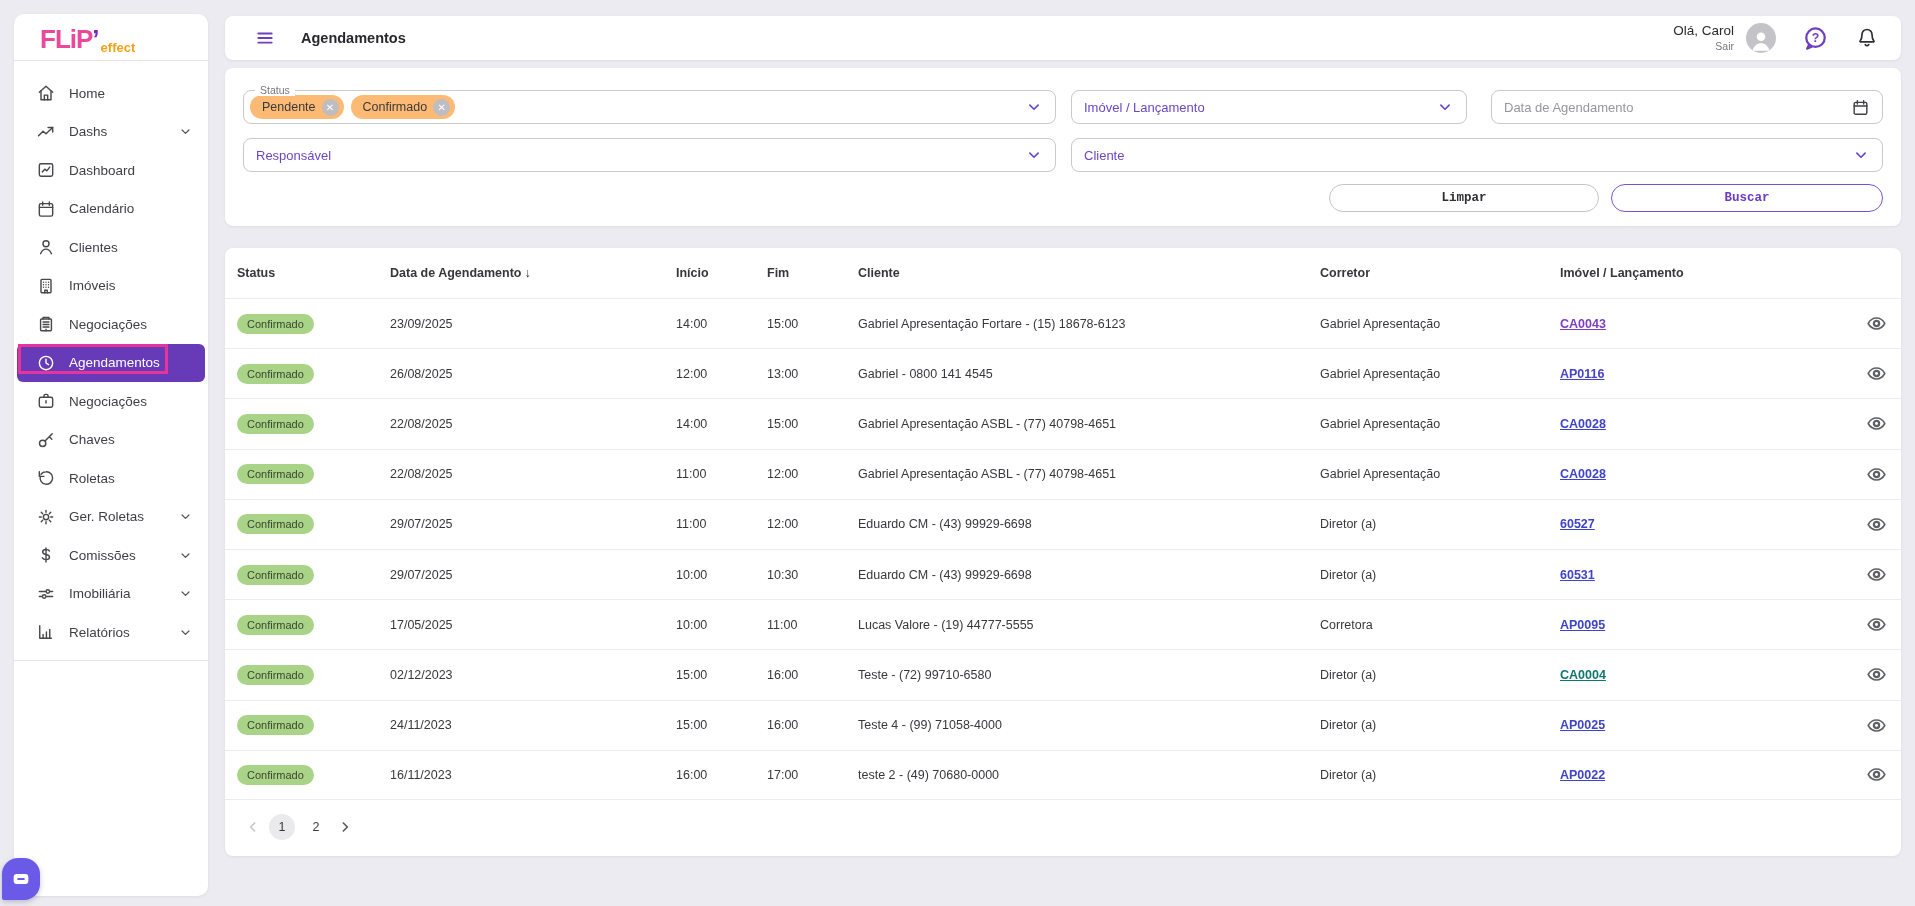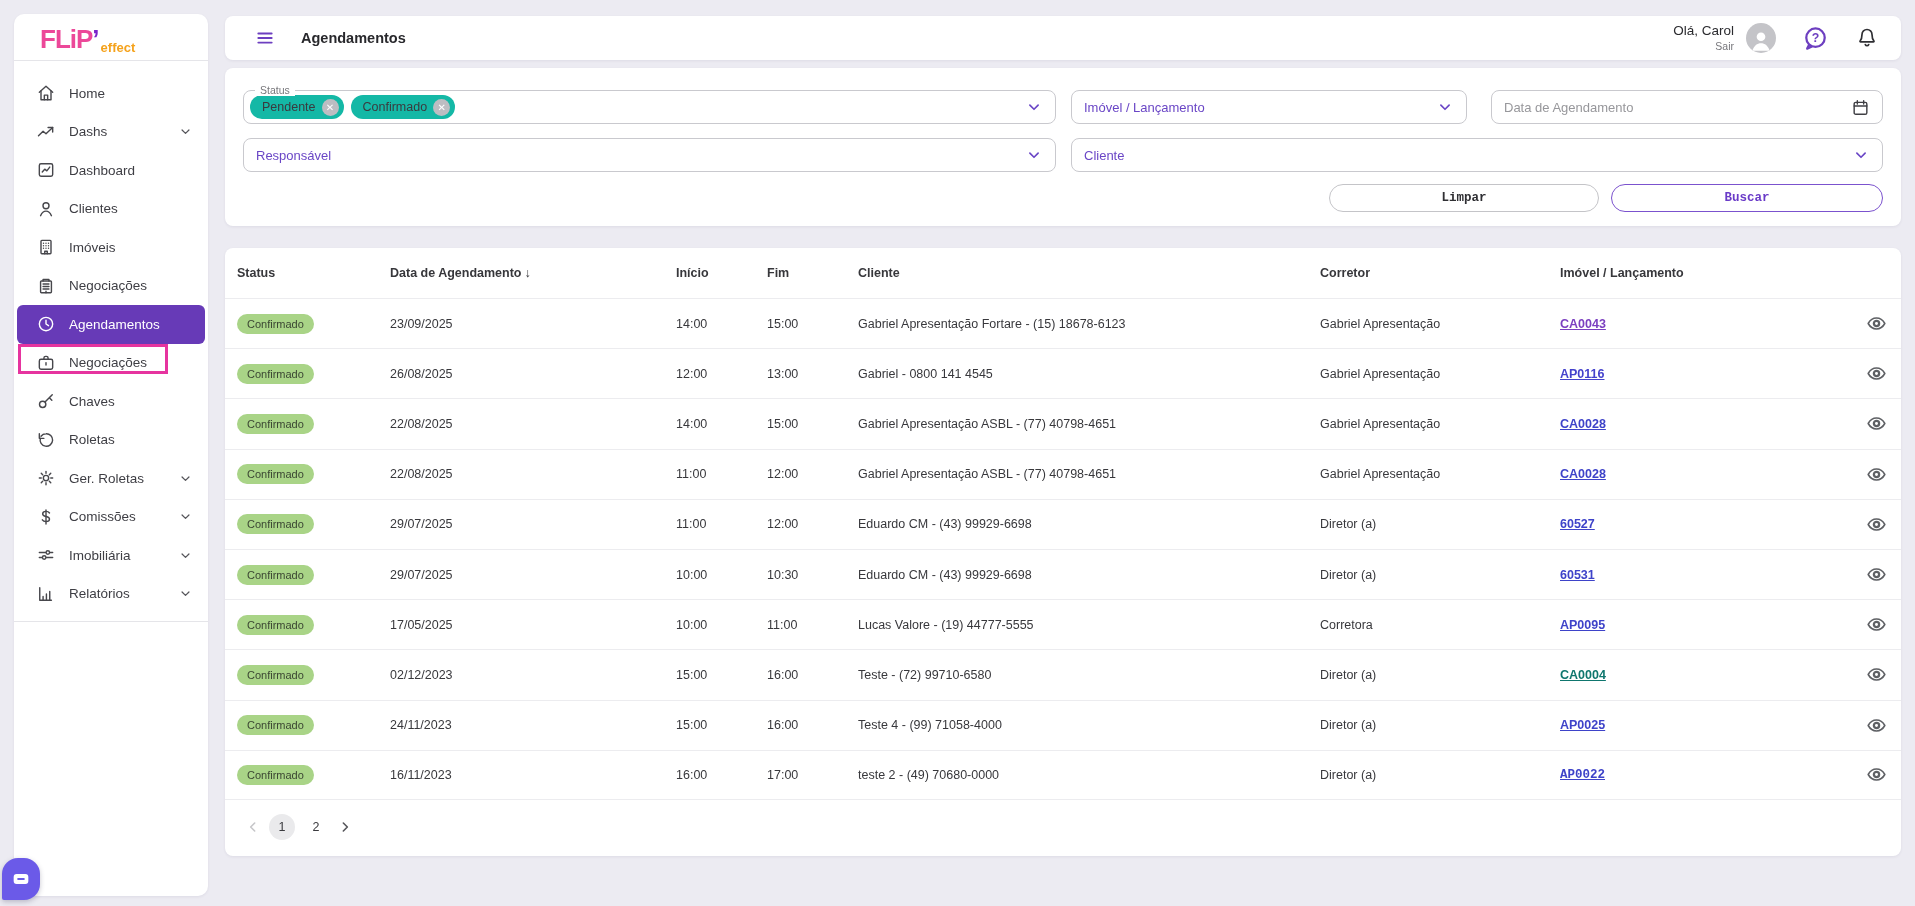--- a/index.html
+++ b/index.html
@@ -61,21 +61,21 @@
   .float-label { position:absolute; top:-7px; left:11px; background:#fff; padding:0 5px; font-size:10.5px; color:#77777B; }
   .f-status { width:813px; padding-left:6px; }
   .f-imovel { width:396px; margin-left:15px; }
   .f-data { flex:1; margin-left:24px; margin-right:12px; }
   .f-resp { width:813px; }
   .f-cliente { flex:1; margin-left:15px; margin-right:12px; }
   .purple-ph { color:#6A46C6; }
   .gray-ph { color:#97979B; }
   .cal-icon { width:19px; height:19px; color:#3F3F44; display:flex; }
   .cal-icon svg { width:19px; height:19px; }
-  .chip { display:inline-flex; align-items:center; background:#14b8a6; border-radius:16px; height:24px; padding:0 5px 0 12px; margin-right:7px; font-size:12.5px; color:#3A3A3E; }
+  .chip { display:inline-flex; align-items:center; background:#fdba74; border-radius:16px; height:24px; padding:0 5px 0 12px; margin-right:7px; font-size:12.5px; color:#3A3A3E; }
   .chip-x { width:17px; height:17px; border-radius:50%; background:#BDBDC2; color:#fff; font-size:10px; display:flex; align-items:center; justify-content:center; margin-left:6px; cursor:pointer; }
   .btn-row { display:flex; justify-content:flex-end; margin-top:12px; padding-right:12px; }
   .pill-btn { height:28px; border-radius:14px; border:1px solid #C4C4C8; background:#fff; font-family:Liberation Mono, monospace; font-size:12.5px; font-weight:bold; color:#2F2F33; display:flex; align-items:center; justify-content:center; cursor:pointer; }
   .btn-clear { width:270px; }
   .btn-search { width:272px; margin-left:12px; border-color:#7B52CE; color:#6A3BC8; }
 
   
   .table-card { margin-top:22px; background:#fff; border-radius:8px; box-shadow:0 1px 3px rgba(40,35,70,.07); padding-bottom:12px; }
   .thead { display:flex; align-items:center; height:50px; font-size:12.5px; font-weight:bold; color:#37373B; }
   .td,.th { padding-left:12px; flex:none; }
@@ -143,20 +143,30 @@
     <span class="s-icon">
           <svg viewBox="0 0 24 24" fill="none" stroke="currentColor" stroke-width="1.7" stroke-linecap="round" stroke-linejoin="round">
             <rect x="4" y="4.5" width="16" height="15" rx="2"></rect>
             <path d="M7.5 14.5l3-3.5 2.5 2 3.5-4.5"></path>
           </svg>
         </span>
     <span class="s-label">Dashboard</span>
 
   </div>
 
+  <div class="side-item">
+    <span class="s-icon">
+          <svg viewBox="0 0 24 24" fill="none" stroke="currentColor" stroke-width="1.7" stroke-linecap="round" stroke-linejoin="round">
+            <rect x="4" y="5.5" width="16" height="15" rx="2"></rect>
+            <path d="M8 3.5v4M16 3.5v4M4 10h16"></path>
+          </svg>
+        </span>
+    <span class="s-label">Calendário</span>
+
+  </div>
 
   <div class="side-item">
     <span class="s-icon">
           <svg viewBox="0 0 24 24" fill="none" stroke="currentColor" stroke-width="1.7" stroke-linecap="round" stroke-linejoin="round">
             <circle cx="12" cy="8" r="3.6"></circle>
             <path d="M5.5 20c1.6-3.8 3.9-5.5 6.5-5.5s4.9 1.7 6.5 5.5"></path>
           </svg>
         </span>
     <span class="s-label">Clientes</span>
 
@@ -582,21 +592,21 @@
     </div>
   </div>
 
   <div class="trow">
     <div class="td c-status"><span class="badge">Confirmado</span></div>
     <div class="td c-date">16/11/2023</div>
     <div class="td c-start">16:00</div>
     <div class="td c-end">17:00</div>
     <div class="td c-client">teste 2 - (49) 70680-0000</div>
     <div class="td c-broker">Diretor (a)</div>
-    <div class="td c-prop"><a class="prop-link" style="color: rgb(62, 67, 201); font-family: Liberation Mono, monospace;">AP0022</a></div>
+    <div class="td c-prop"><a class="prop-link" style="color: rgb(62, 67, 201);">AP0022</a></div>
     <div class="td c-eye">
       <span class="eye">
         <svg viewBox="0 0 24 24" fill="none" stroke="currentColor" stroke-width="1.8" stroke-linejoin="round">
                 <path d="M2.5 12S6 5.8 12 5.8 21.5 12 21.5 12 18 18.2 12 18.2 2.5 12 2.5 12z"></path>
                 <circle cx="12" cy="12" r="3" stroke-width="2.6"></circle>
               </svg>
       </span>
     </div>
   </div>
 </div>

